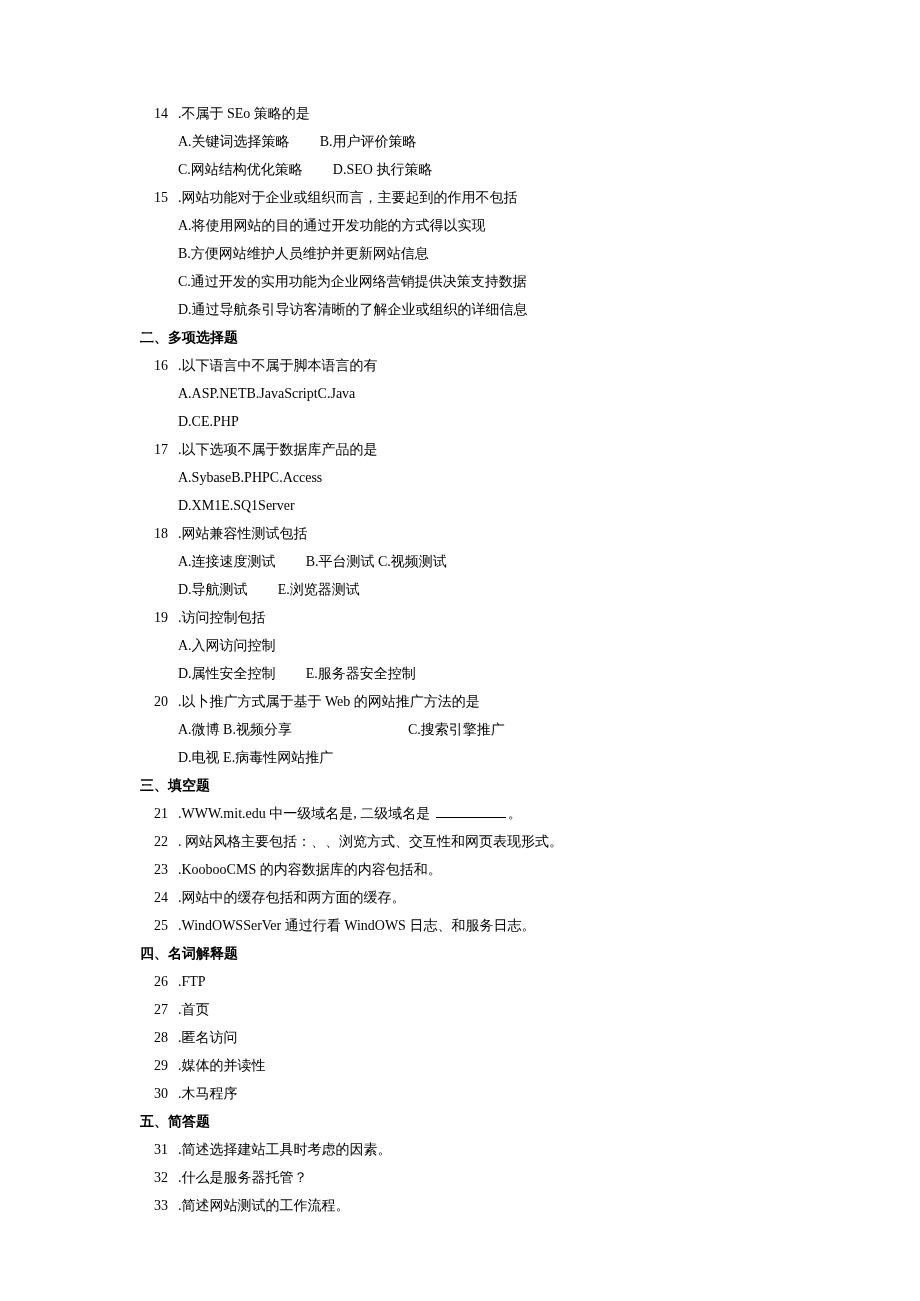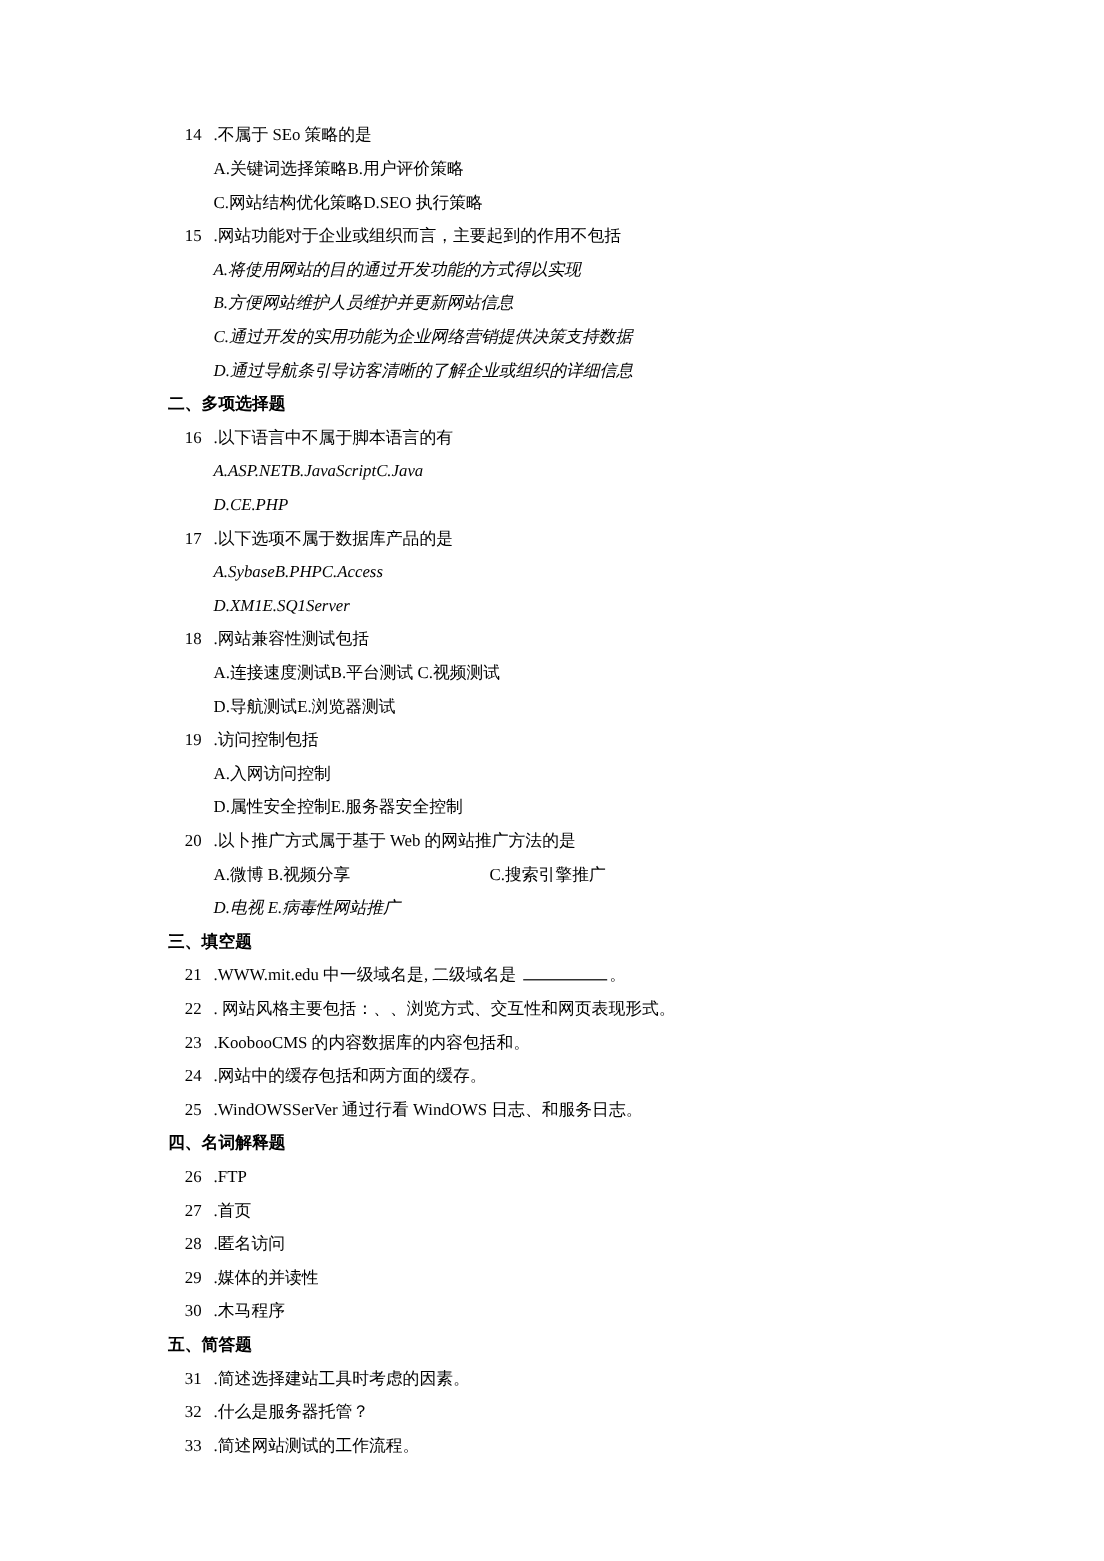--- a/index.html
+++ b/index.html
@@ -24,25 +24,25 @@
       width: 38px;
       flex-shrink: 0;
       text-align: right;
       padding-right: 10px;
     }
     .content-col {
       flex: 1;
     }
     .opts {
       padding-left: 38px;
-      font-style: italic;
     }
     .opts-flex {
       padding-left: 38px;
       display: flex;
+      gap: 30px;
     }
     .section-title {
       font-weight: bold;
     }
     .blank {
       display: inline-block;
       border-bottom: 1px solid #000;
       width: 70px;
       height: 1em;
       vertical-align: baseline;

